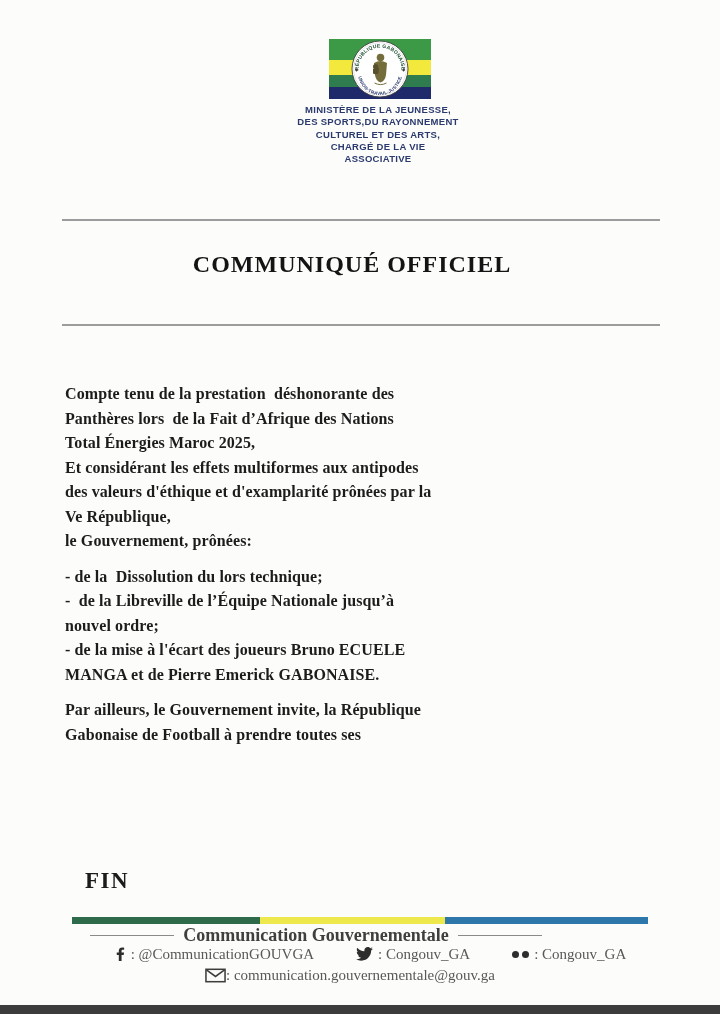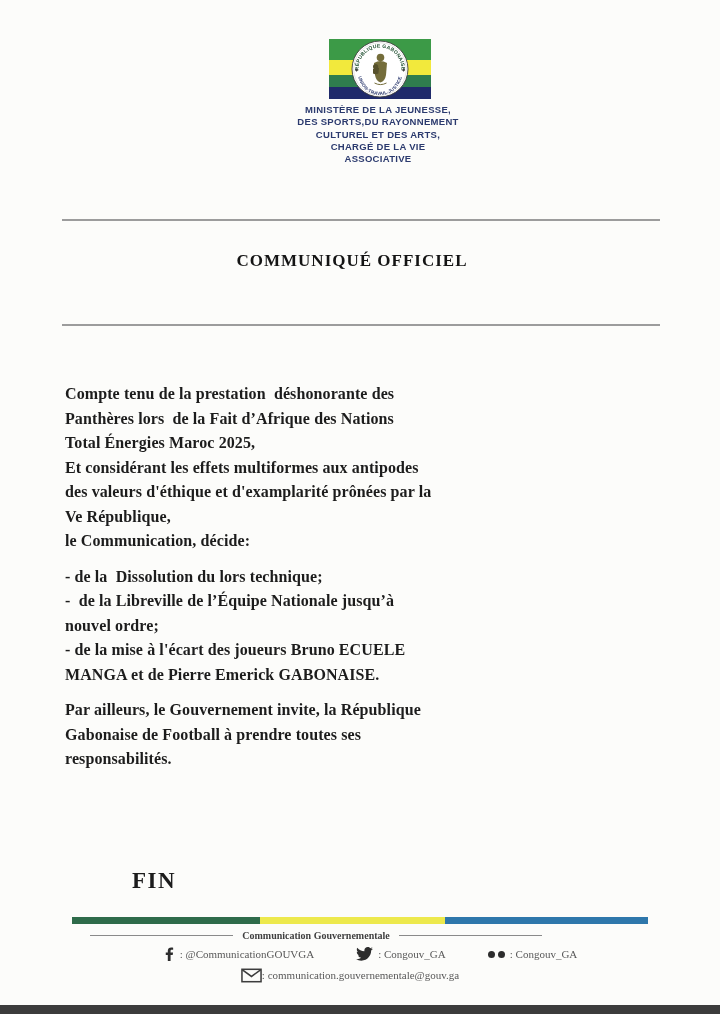--- a/index.html
+++ b/index.html
@@ -19,54 +19,54 @@
     font-family:"Liberation Sans", sans-serif;
     font-weight:bold;font-size:9.5px;line-height:12.3px;
     letter-spacing:.3px;color:#2b3a6e;
   }
   
   .rule{position:absolute;left:62px;width:598px;height:2px;background:#9c9c9c;}
   .rule-top{top:219px;}
   .rule-bottom{top:324px;}
   .title{
     position:absolute;top:251px;left:0;width:704px;text-align:center;
-    font-size:17px;font-weight:bold;letter-spacing:1px;color:#141414;
+    font-size:24px;font-weight:bold;letter-spacing:1px;color:#141414;
   }
   
   .body-text{
     position:absolute;left:65px;top:382px;width:600px;
     font-size:16px;font-weight:bold;line-height:24.5px;
     color:#1c1c1c;letter-spacing:.1px;
   }
   .body-text .line{white-space:pre;}
   .gap-s{height:11px;}
   .gap-m{height:25px;}
   .fin{
     position:absolute;left:85px;top:868px;
-    font-size:23px;font-weight:bold;letter-spacing:1.5px;color:#1c1c1c;margin-left:47px;
+    font-size:23px;font-weight:bold;letter-spacing:1.5px;color:#1c1c1c;
   }
   
   .tricolor{position:absolute;top:917px;left:72px;width:576px;height:7px;display:flex;}
   .tricolor .seg1{width:188px;height:100%;}
   .tricolor .seg2{width:185px;height:100%;}
   .tricolor .seg3{width:203px;height:100%;}
   .caption-row{
     position:absolute;top:928px;left:90px;width:452px;height:14px;
     display:flex;align-items:center;gap:9px;
   }
   .cap-rule{height:1px;background:#8a8a8a;flex:1;}
   .caption{
-    font-size:10px;font-weight:bold;color:#3f3f3f;white-space:nowrap;
+    font-size:18px;font-weight:bold;color:#3f3f3f;white-space:nowrap;
   }
   .social-row{
     position:absolute;top:944px;left:10px;width:720px;height:20px;
     display:flex;justify-content:center;align-items:center;gap:42px;
   }
   .social-item{display:flex;align-items:center;gap:5px;}
-  .handle{font-size:11px;color:#585858;white-space:pre;}
+  .handle{font-size:15px;color:#585858;white-space:pre;}
   .flickr-dots{display:flex;gap:3px;align-items:center;}
   .flickr-dots i{width:7px;height:7px;border-radius:50%;background:#2d2d2d;display:block;}
   .email-row{
     position:absolute;top:965px;left:0;width:700px;height:20px;
     display:flex;justify-content:center;align-items:center;
   }
   .bottom-bar{position:absolute;top:1005px;left:0;width:720px;height:9px;background:#3c3c3c;}
 </style>
 </head>
 <body>
@@ -117,31 +117,30 @@
   <div class="title">COMMUNIQUÉ OFFICIEL</div>
   <div class="rule rule-bottom"></div>
 
   <div class="body-text">
     <div class="line">Compte tenu de la prestation  déshonorante des</div>
     <div class="line">Panthères lors  de la Fait d’Afrique des Nations</div>
     <div class="line">Total Énergies Maroc 2025,</div>
     <div class="line">Et considérant les effets multiformes aux antipodes</div>
     <div class="line">des valeurs d'éthique et d'examplarité prônées par la</div>
     <div class="line">Ve République,</div>
-    <div class="line">le Communication, décide:</div>
+    <div class="line">le Gouvernement, prônées:</div>
     <div class="gap-s"></div>
     <div class="line">- de la  Dissolution du lors technique;</div>
     <div class="line">-  de la Libreville de l’Équipe Nationale jusqu’à</div>
     <div class="line">nouvel ordre;</div>
     <div class="line">- de la mise à l'écart des joueurs Bruno ECUELE</div>
     <div class="line">MANGA et de Pierre Emerick GABONAISE.</div>
     <div class="gap-s"></div>
     <div class="line">Par ailleurs, le Gouvernement invite, la République</div>
     <div class="line">Gabonaise de Football à prendre toutes ses</div>
-    <div class="line">responsabilités.</div>
     <div class="gap-m"></div>
   </div>
 
   <div class="fin">FIN</div>
 
   <div class="tricolor">
     <div class="seg1" style="background: rgb(46, 107, 74);"></div>
     <div class="seg2" style="background: rgb(237, 233, 76);"></div>
     <div class="seg3" style="background: rgb(46, 119, 171);"></div>
   </div>

